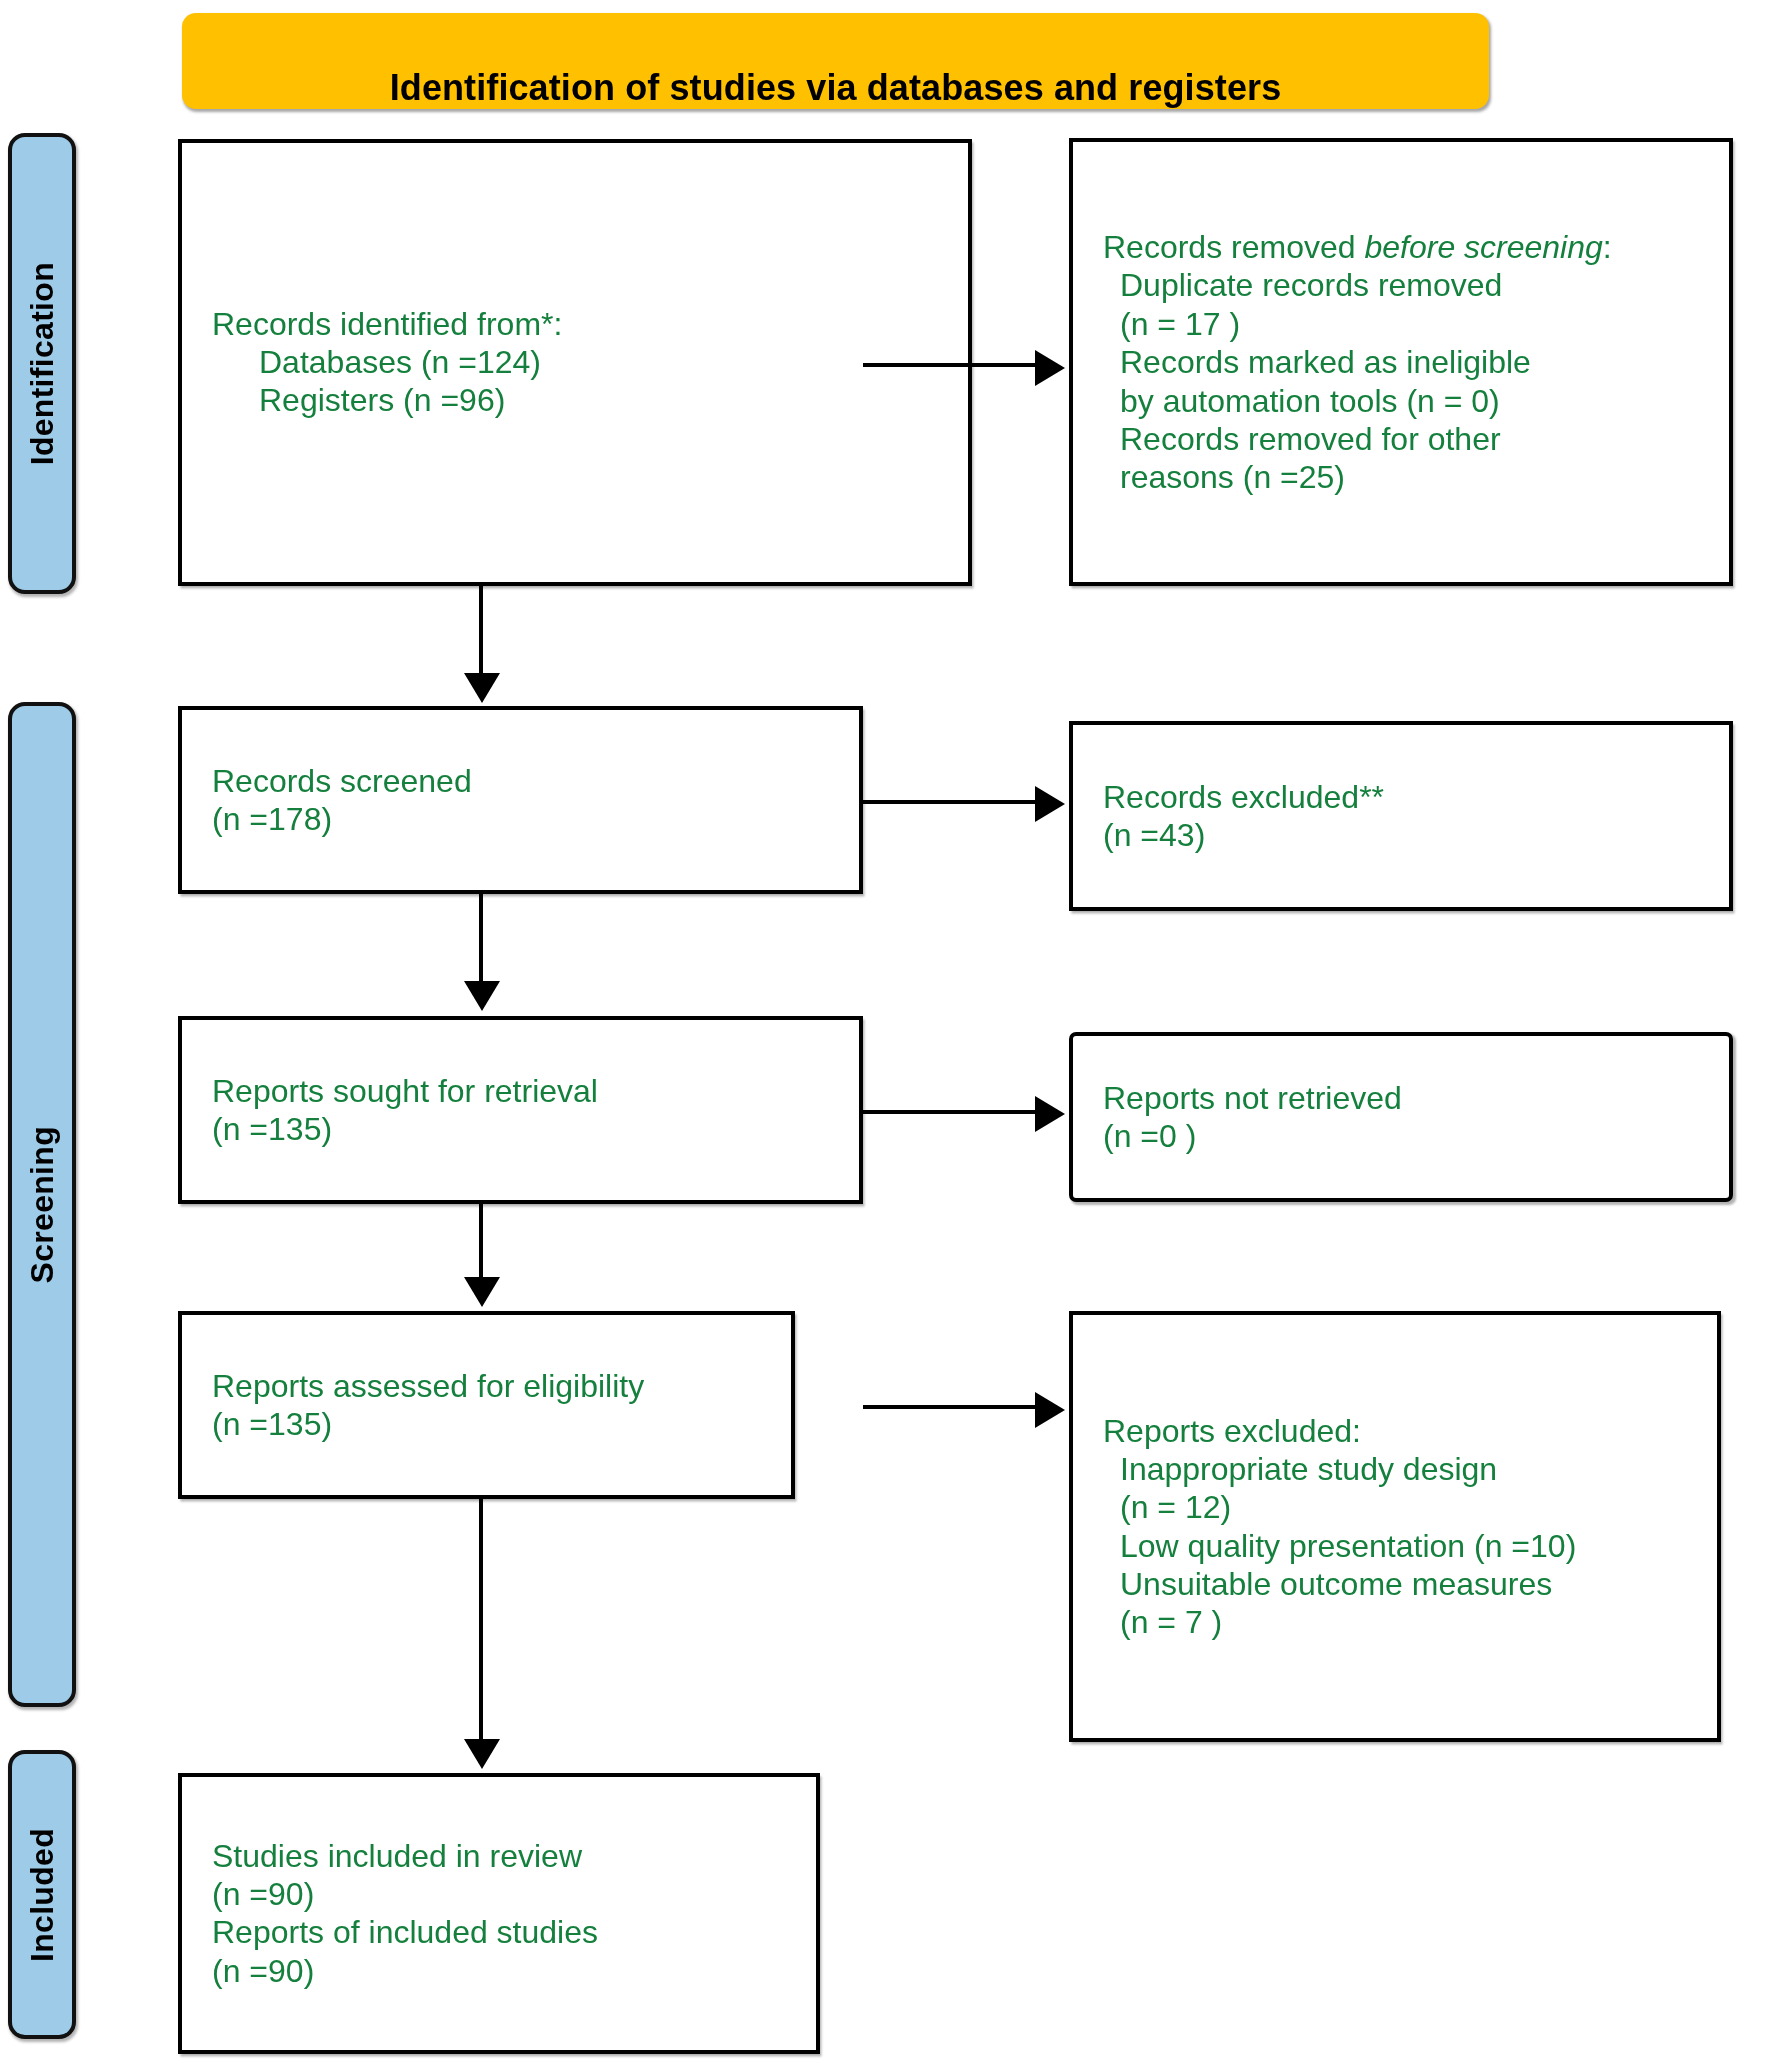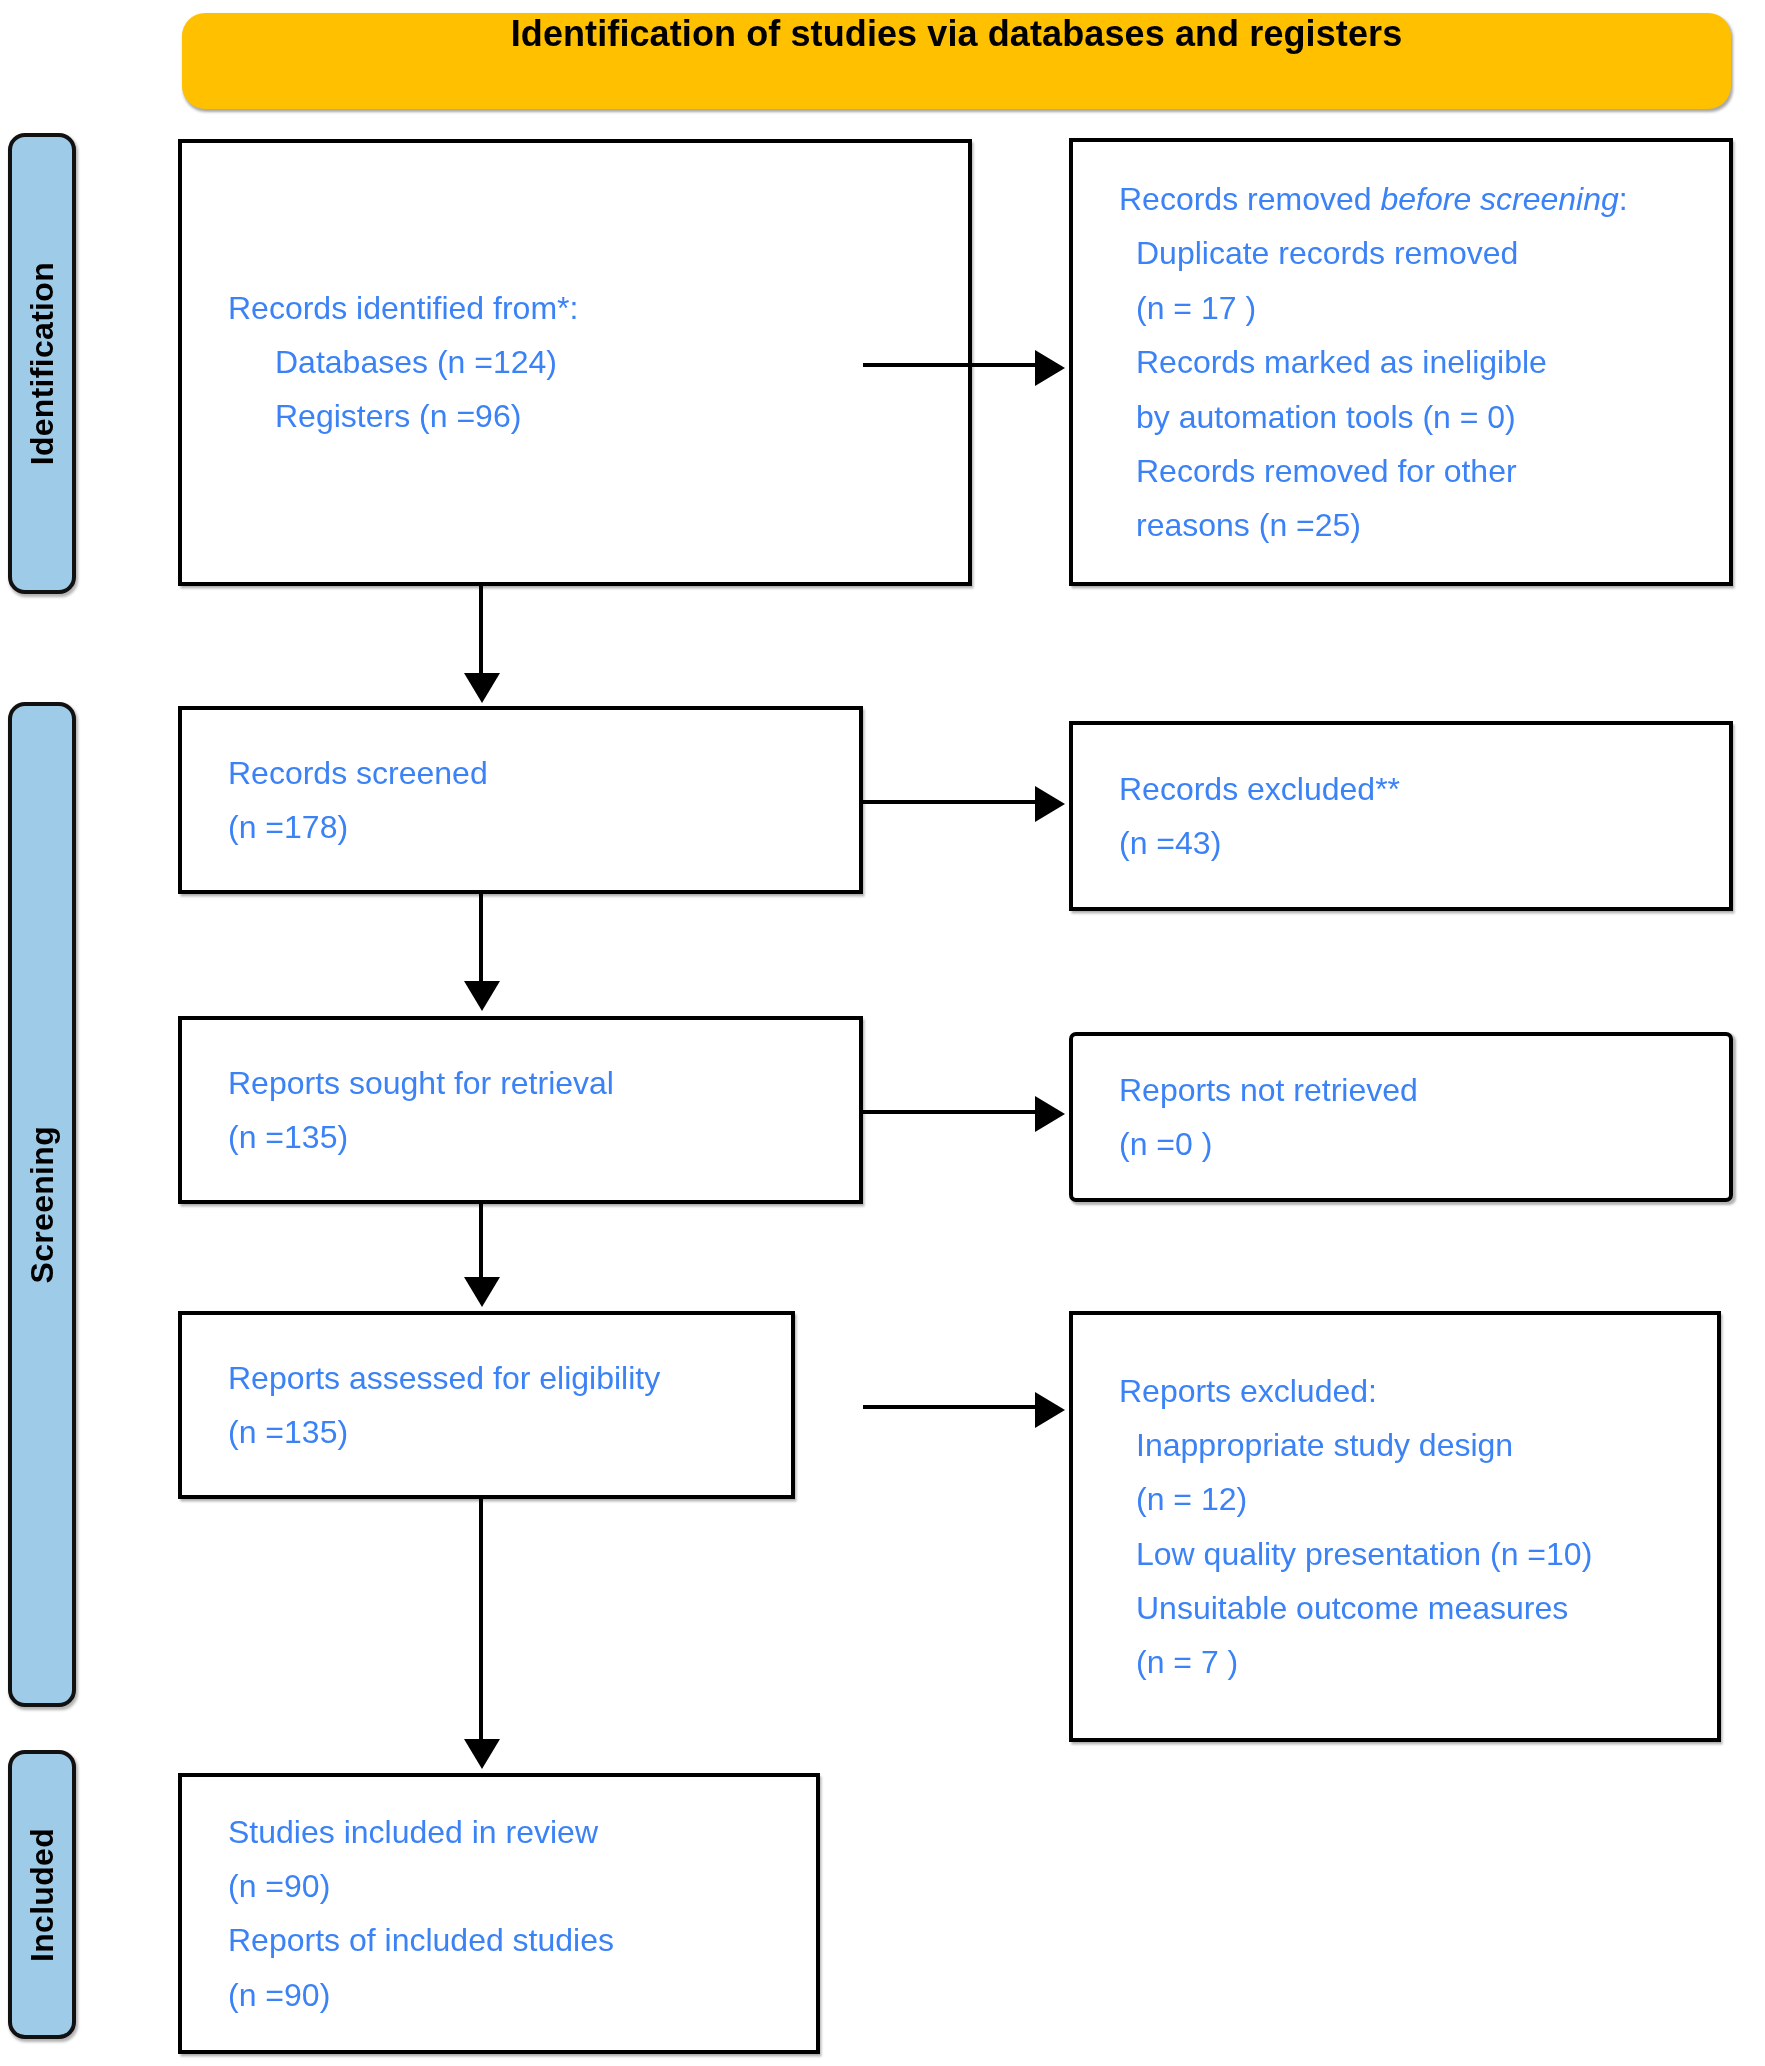--- a/index.html
+++ b/index.html
@@ -16,27 +16,27 @@
     height: 2066px;
     background: #ffffff;
     overflow: hidden;
   }
 
   
   .banner {
     position: absolute;
     left: 182px;
     top: 13px;
-    width: 1549px;
+    width: 1307px;
     height: 96px;
     background: #FFC000;
-    border-radius: 23px;
+    border-radius: 14px;
     box-shadow: 1.7px 2.3px 2.9px rgba(0,0,0,0.35);
     display: flex;
-    align-items: flex-start;
+    align-items: flex-end;
     justify-content: center;
   }
   .banner-text {
     font-size: 36px;
     font-weight: bold;
     color: #000000;
     letter-spacing: 0.1px;
     text-align: center;
   }
 
@@ -75,24 +75,24 @@
   }
   .fbox-inner {
     position: absolute;
     left: 0;
     right: 0;
     top: 50%;
     transform: translateY(-50%);
     padding: 0 19.5px 0 30px;
   }
   .fbox p {
-    margin: 16px;
+    margin: 0;
     font-size: 32px;
     line-height: 1.20;
-    color: #3b82f6;
+    color: #15803d;
     white-space: pre-wrap;
   }
   .fbox p.ind {
     padding-left: 47px;
   }
   .fbox p.ind2 {
     padding-left: 17px;
   }
   .ital { font-style: italic; }
 

